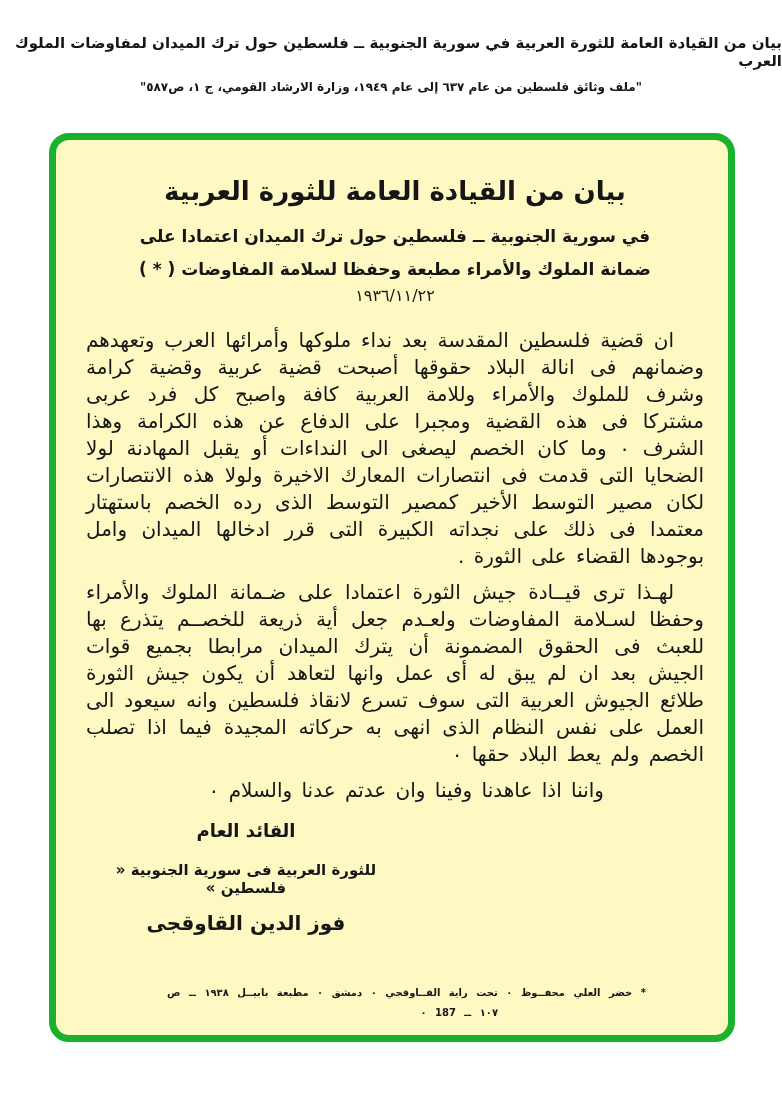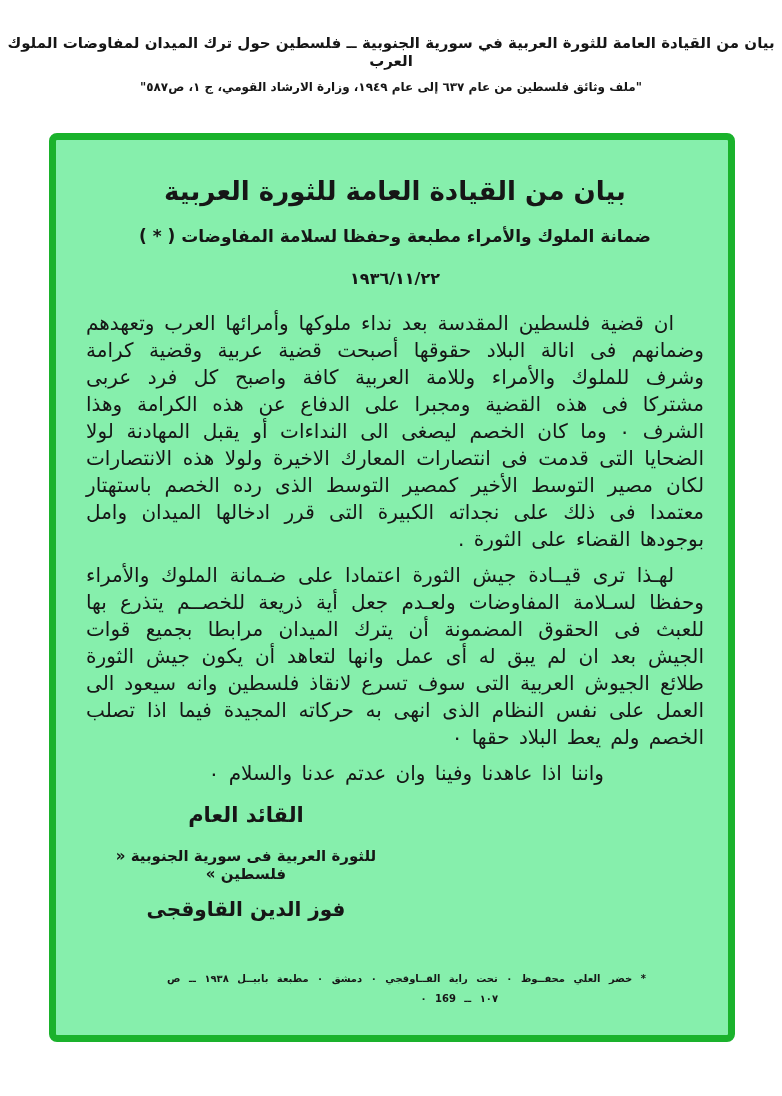--- a/index.html
+++ b/index.html
@@ -2,74 +2,75 @@
 <html lang="ar"><head>
 <meta charset="utf-8">
 <style>
   html,body{margin:0;padding:0;}
   body{
     width:782px;height:1096px;position:relative;background:#ffffff;
     font-family:"DejaVu Sans", sans-serif;color:#161616;overflow:hidden;
   }
   
   .outer-header{position:absolute;top:34px;left:0;right:0;text-align:center;direction:rtl;}
-  .outer-header .h1{font-weight:bold;font-size:15px;letter-spacing:.2px;}
+  .outer-header .h1{font-weight:bold;font-size:15px;letter-spacing:.2px;text-align:right;}
   .outer-header .h2{font-weight:bold;font-size:12px;margin-top:10px;}
 
   
   .frame{
     position:absolute;left:49px;top:133px;width:686px;height:909px;
-    box-sizing:border-box;border:7px solid #1ab22c;border-radius:8px;background:#86efac;
+    box-sizing:border-box;border:7px solid #1ab22c;border-radius:20px;background:#fef9c3;
   }
   .doc{direction:rtl;padding:36px 24px 0 30px;}
   .doc-title{text-align:center;font-size:26px;font-weight:bold;margin:0 0 14px 0;}
   .sub{text-align:center;font-weight:bold;font-size:17px;line-height:33px;}
-  .doc-date{text-align:center;font-weight:bold;font-size:16px;margin-top:16px;letter-spacing:1px;}
+  .doc-date{text-align:center;font-weight:normal;font-size:16px;margin-top:0;letter-spacing:1px;}
 
   .body-text{margin-top:22px;font-size:20px;line-height:27px;text-align:justify;word-spacing:3px;}
   .body-text p{margin:0 0 9px 0;text-indent:30px;}
   .body-text p.closing{text-indent:100px;margin-bottom:0;}
 
   .sig{width:300px;margin:16px auto 0 10px;text-align:center;font-weight:bold;direction:rtl;}
-  .sig .s1{font-size:21px;margin-bottom:15px;}
+  .sig .s1{font-size:18px;margin-bottom:15px;}
   .sig .s2{font-size:15px;margin-bottom:14px;margin-top:20px;}
   .sig .s3{font-size:20px;}
 
   .footnote{margin-top:48px;padding:0 58px 0 40px;font-size:10px;font-weight:bold;
             line-height:20px;word-spacing:5px;direction:rtl;text-align:right;}
   .footnote .fn2{padding-right:148px;}
 </style>
 </head>
 <body>
 
 <div class="outer-header">
   <div class="h1">بيان من القيادة العامة للثورة العربية في سورية الجنوبية ــ فلسطين حول ترك الميدان لمفاوضات الملوك العرب</div>
   <div class="h2">"ملف وثائق فلسطين من عام ٦٣٧ إلى عام ١٩٤٩، وزارة الارشاد القومي، ج ١، ص٥٨٧"</div>
 </div>
 
 <div class="frame" style="border-color: rgb(26, 178, 44);">
   <div class="doc">
 
     <h1 class="doc-title">بيان من القيادة العامة للثورة العربية</h1>
 
+    <div class="sub">في سورية الجنوبية ــ فلسطين حول ترك الميدان اعتمادا على</div>
     <div class="sub">ضمانة الملوك والأمراء مطبعة وحفظا لسلامة المفاوضات ( * )</div>
 
     <div class="doc-date">١٩٣٦/١١/٢٢</div>
 
     <div class="body-text">
       <p>ان قضية فلسطين المقدسة بعد نداء ملوكها وأمرائها العرب وتعهدهم وضمانهم فى انالة البلاد حقوقها أصبحت قضية عربية وقضية كرامة وشرف للملوك والأمراء وللامة العربية كافة واصبح كل فرد عربى مشتركا فى هذه القضية ومجبرا على الدفاع عن هذه الكرامة وهذا الشرف ٠ وما كان الخصم ليصغى الى النداءات أو يقبل المهادنة لولا الضحايا التى قدمت فى انتصارات المعارك الاخيرة ولولا هذه الانتصارات لكان مصير التوسط الأخير كمصير التوسط الذى رده الخصم باستهتار معتمدا فى ذلك على نجداته الكبيرة التى قرر ادخالها الميدان وامل بوجودها القضاء على الثورة .</p>
       <p>لهـذا ترى قيــادة جيش الثورة اعتمادا على ضـمانة الملوك والأمراء وحفظا لسـلامة المفاوضات ولعـدم جعل أية ذريعة للخصــم يتذرع بها للعبث فى الحقوق المضمونة أن يترك الميدان مرابطا بجميع قوات الجيش بعد ان لم يبق له أى عمل وانها لتعاهد أن يكون جيش الثورة طلائع الجيوش العربية التى سوف تسرع لانقاذ فلسطين وانه سيعود الى العمل على نفس النظام الذى انهى به حركاته المجيدة فيما اذا تصلب الخصم ولم يعط البلاد حقها ٠</p>
       <p class="closing">واننا اذا عاهدنا وفينا وان عدتم عدنا والسلام ٠</p>
     </div>
 
     <div class="sig">
       <div class="s1">القائد العام</div>
       <div class="s2">للثورة العربية فى سورية الجنوبية « فلسطين »</div>
       <div class="s3">فوز الدين القاوقجى</div>
     </div>
 
     <div class="footnote">
       <div class="fn1">* خضر العلي محفــوظ ٠ تحت راية القــاوقجي ٠ دمشق ٠ مطبعة بابيــل ١٩٣٨ ــ ص</div>
-      <div class="fn2">١٠٧ ــ 169 ٠</div>
+      <div class="fn2">١٠٧ ــ 187 ٠</div>
     </div>
 
   </div>
 </div>
 
 </body></html>

